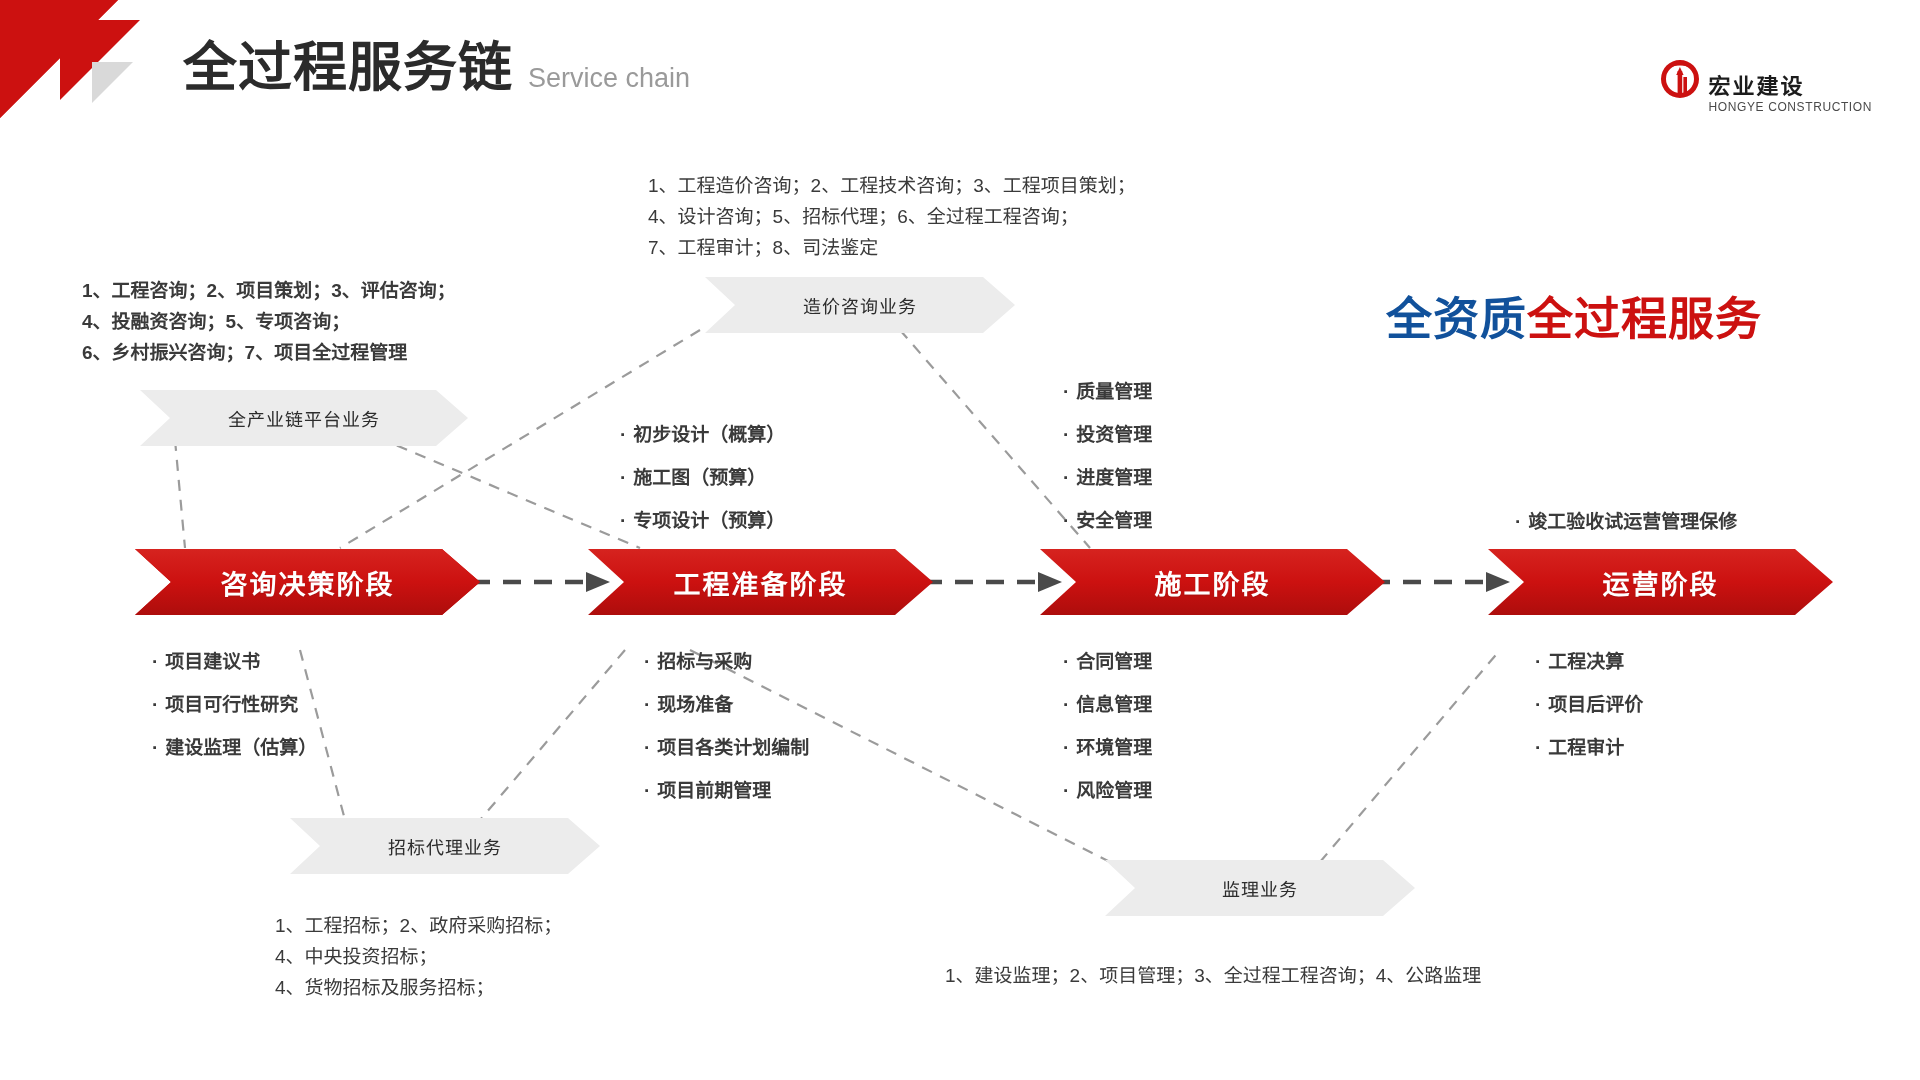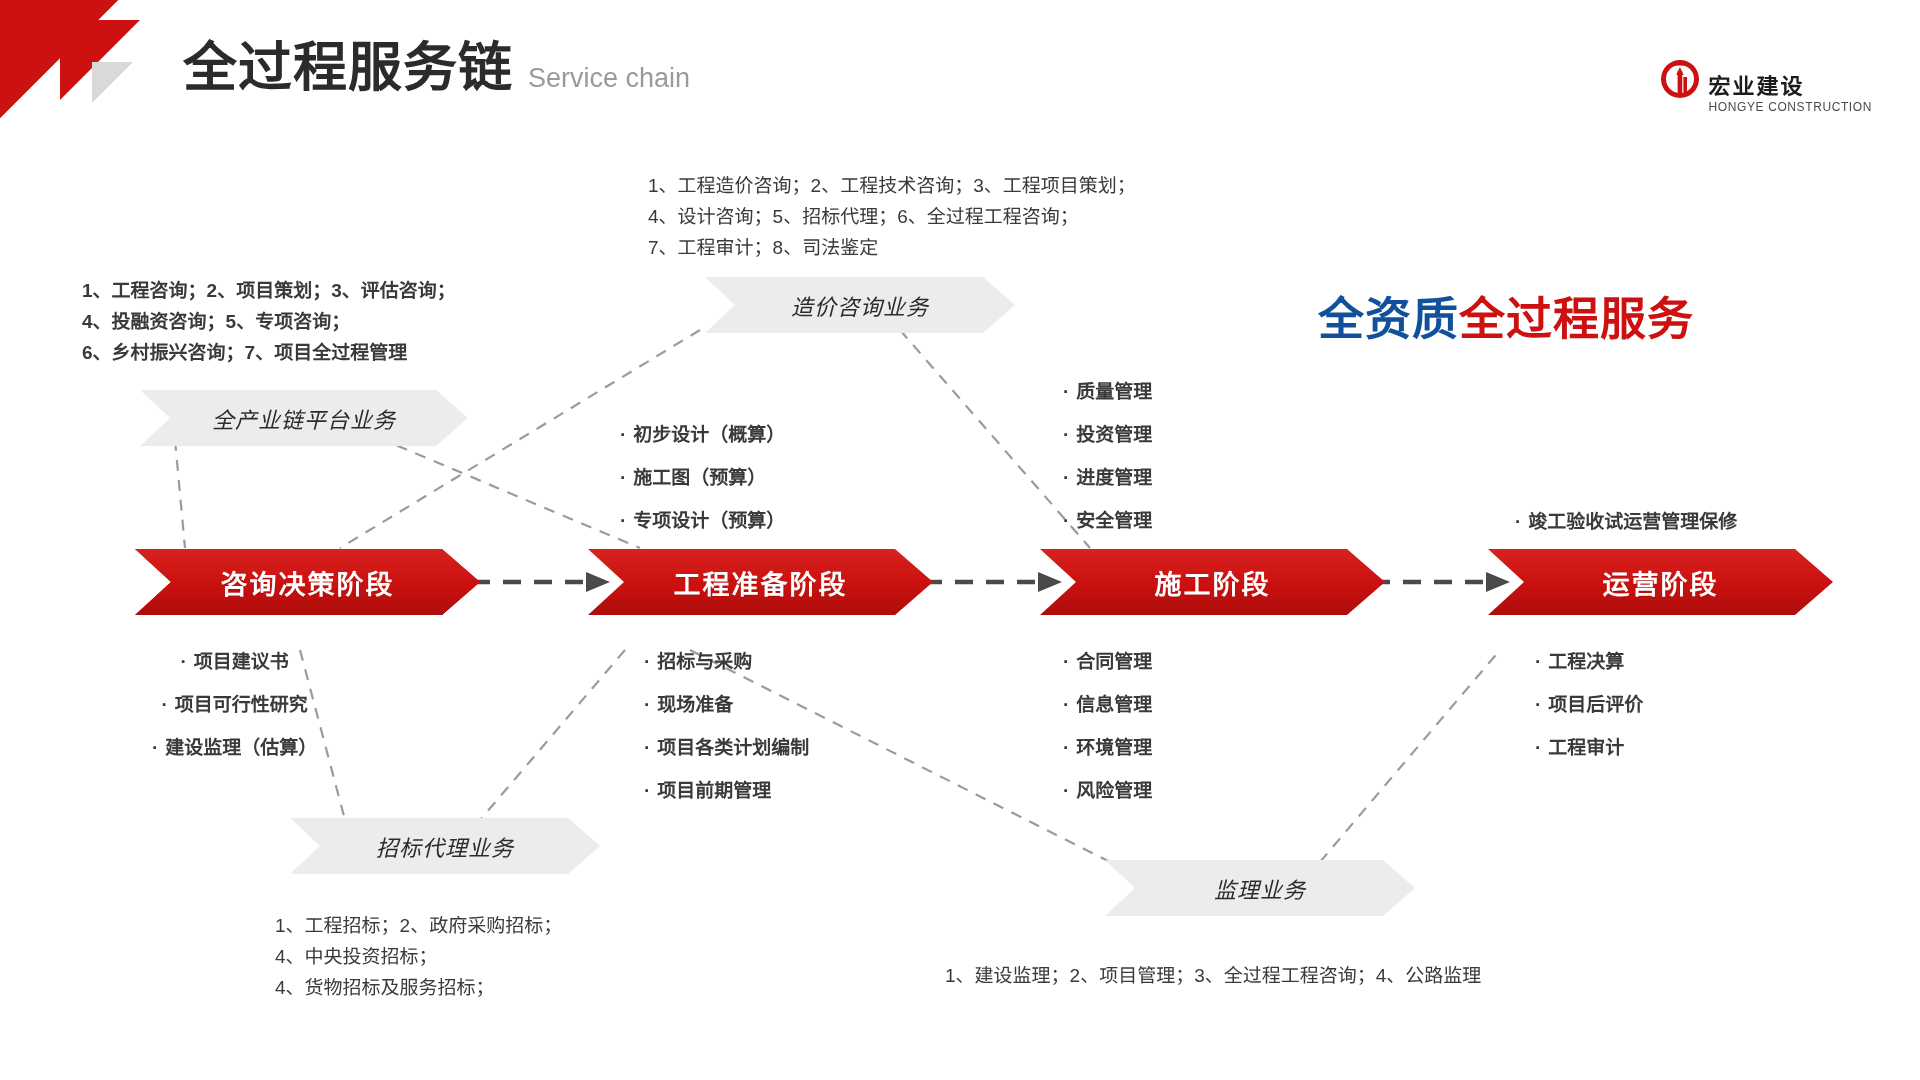--- a/index.html
+++ b/index.html
@@ -28,21 +28,21 @@
 
   
   .logo{position:absolute;right:48px;top:44px;display:flex;align-items:center;gap:8px;}
   .logo-mark{width:42px;height:42px;flex:0 0 auto;}
   .logo-txt{display:flex;flex-direction:column;line-height:1;}
   .logo-cn{font-size:22px;font-weight:bold;color:#1c1c1c;letter-spacing:2px;margin-top:32px;}
   .logo-en{font-size:12px;color:#4a4a4a;letter-spacing:.6px;margin-top:3px;}
 
   
   .headline{
-    position:absolute;left:1318px;top:282px;
+    position:absolute;left:1386px;top:282px;
     font-size:46px;font-weight:bold;white-space:nowrap;letter-spacing:1px;
   }
   .headline .b{color:#11519b;}
   .headline .r{color:#cc1110;}
 
   
   .tblock{position:absolute;font-size:19px;line-height:31px;color:#3a3a3a;white-space:nowrap;}
   .tblock div{white-space:nowrap;}
 
   .listblock{position:absolute;font-size:19px;line-height:43px;color:#3a3a3a;white-space:nowrap;}
@@ -59,21 +59,21 @@
     color:#ffffff;font-size:27px;font-weight:bold;letter-spacing:2px;
     text-shadow:0 1px 1px rgba(0,0,0,.12);
   }
   .stage svg{position:absolute;left:0;top:0;width:100%;height:100%;}
 
   
   .biz{
     position:absolute;height:56px;
     display:flex;align-items:center;justify-content:center;
   }
-  .biz .lbl{position:relative;z-index:2;color:#2c2c2c;font-size:22px;letter-spacing:1px;font-style:italic;}
+  .biz .lbl{position:relative;z-index:2;color:#2c2c2c;font-size:18px;letter-spacing:1px;}
   .biz svg{position:absolute;left:0;top:0;width:100%;height:100%;}
 
   
   .links{position:absolute;left:0;top:0;width:1920px;height:1080px;pointer-events:none;}
 </style>
 </head>
 <body>
 
 <div class="slide">
 
@@ -223,21 +223,21 @@
     <span class="lbl">施工阶段</span>
   </div>
 
   <div class="stage" style="left:1488px;top:549px;width:345px;">
     <svg viewBox="0 0 345 66" preserveAspectRatio="none">
       <polygon points="0,0 307,0 345,33 307,66 0,66 36,33" fill="url(#gradRed1)"></polygon>
     </svg>
     <span class="lbl">运营阶段</span>
   </div>
 
-  <div class="listblock" style="left:152px;top:640px;text-align:center;">
+  <div class="listblock" style="left:152px;top:640px;">
     <div class="li">项目建议书</div>
     <div class="li">项目可行性研究</div>
     <div class="li">建设监理（估算）</div>
   </div>
 
   <div class="listblock" style="left:644px;top:640px;">
     <div class="li">招标与采购</div>
     <div class="li">现场准备</div>
     <div class="li">项目各类计划编制</div>
     <div class="li">项目前期管理</div>

